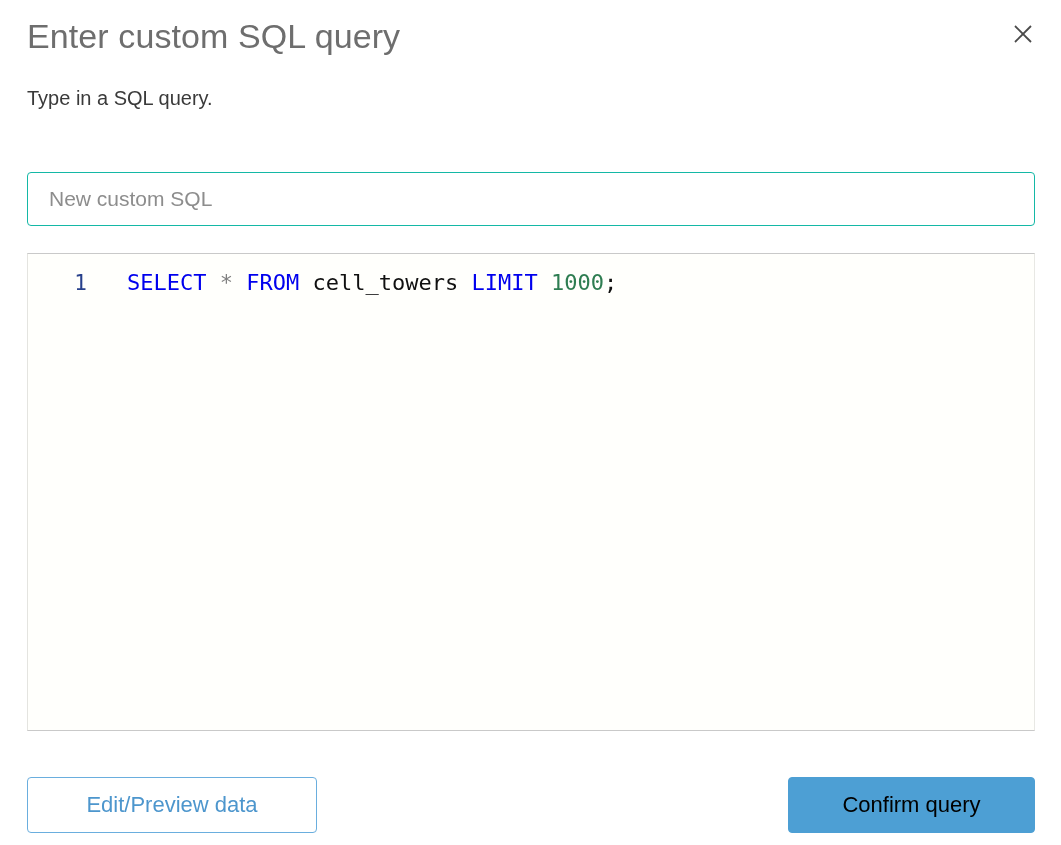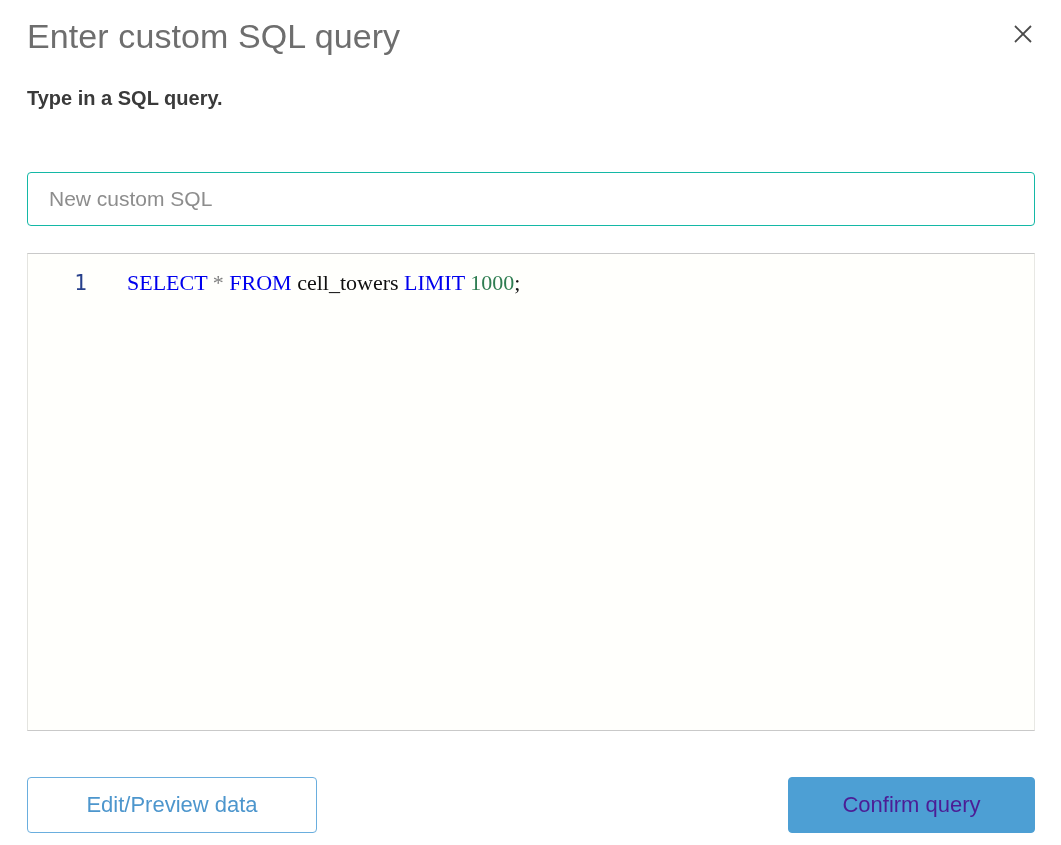--- a/index.html
+++ b/index.html
@@ -51,21 +51,21 @@
     border: none;
     padding: 0;
   }
   .close-button svg { display: block; }
 
   .dialog-subtitle {
     position: absolute;
     left: 27px;
     top: 84px;
     font-size: 20px;
-    font-weight: 700;
+    font-weight: 400;
     color: #3a3a3a;
     line-height: 28px;
     white-space: nowrap;
   }
 
   
   .name-input {
     position: absolute;
     left: 27px;
     top: 172px;
@@ -121,21 +121,20 @@
     color: #27408b;
     font-family: "DejaVu Sans Mono", "Liberation Mono", monospace;
     font-size: 21px;
     user-select: none;
   }
 
   .code {
     flex: 1 1 auto;
     white-space: pre;
     padding-left: 27px;
-    font-family: Liberation Serif, serif;
   }
 
   .tok-keyword { color: #0000ee; }
   .tok-operator { color: #808080; }
   .tok-ident { color: #101010; }
   .tok-number { color: #2e7d51; }
   .tok-punct { color: #101010; }
   .tok-space { color: transparent; }
 
   
@@ -164,21 +163,21 @@
     border: 1px solid #6aaede;
     color: #4d96cd;
   }
 
   .btn-primary {
     left: 788px;
     top: 770px;
     width: 247px;
     background: #4d9fd4;
     border: 1px solid #4d9fd4;
-    color: #4c1d95;
+    color: #000000;
   }
 </style>
 </head>
 <body>
 
 <div class="dialog">
 
   <div class="dialog-title">Enter custom SQL query</div>
 
   <button class="close-button">

